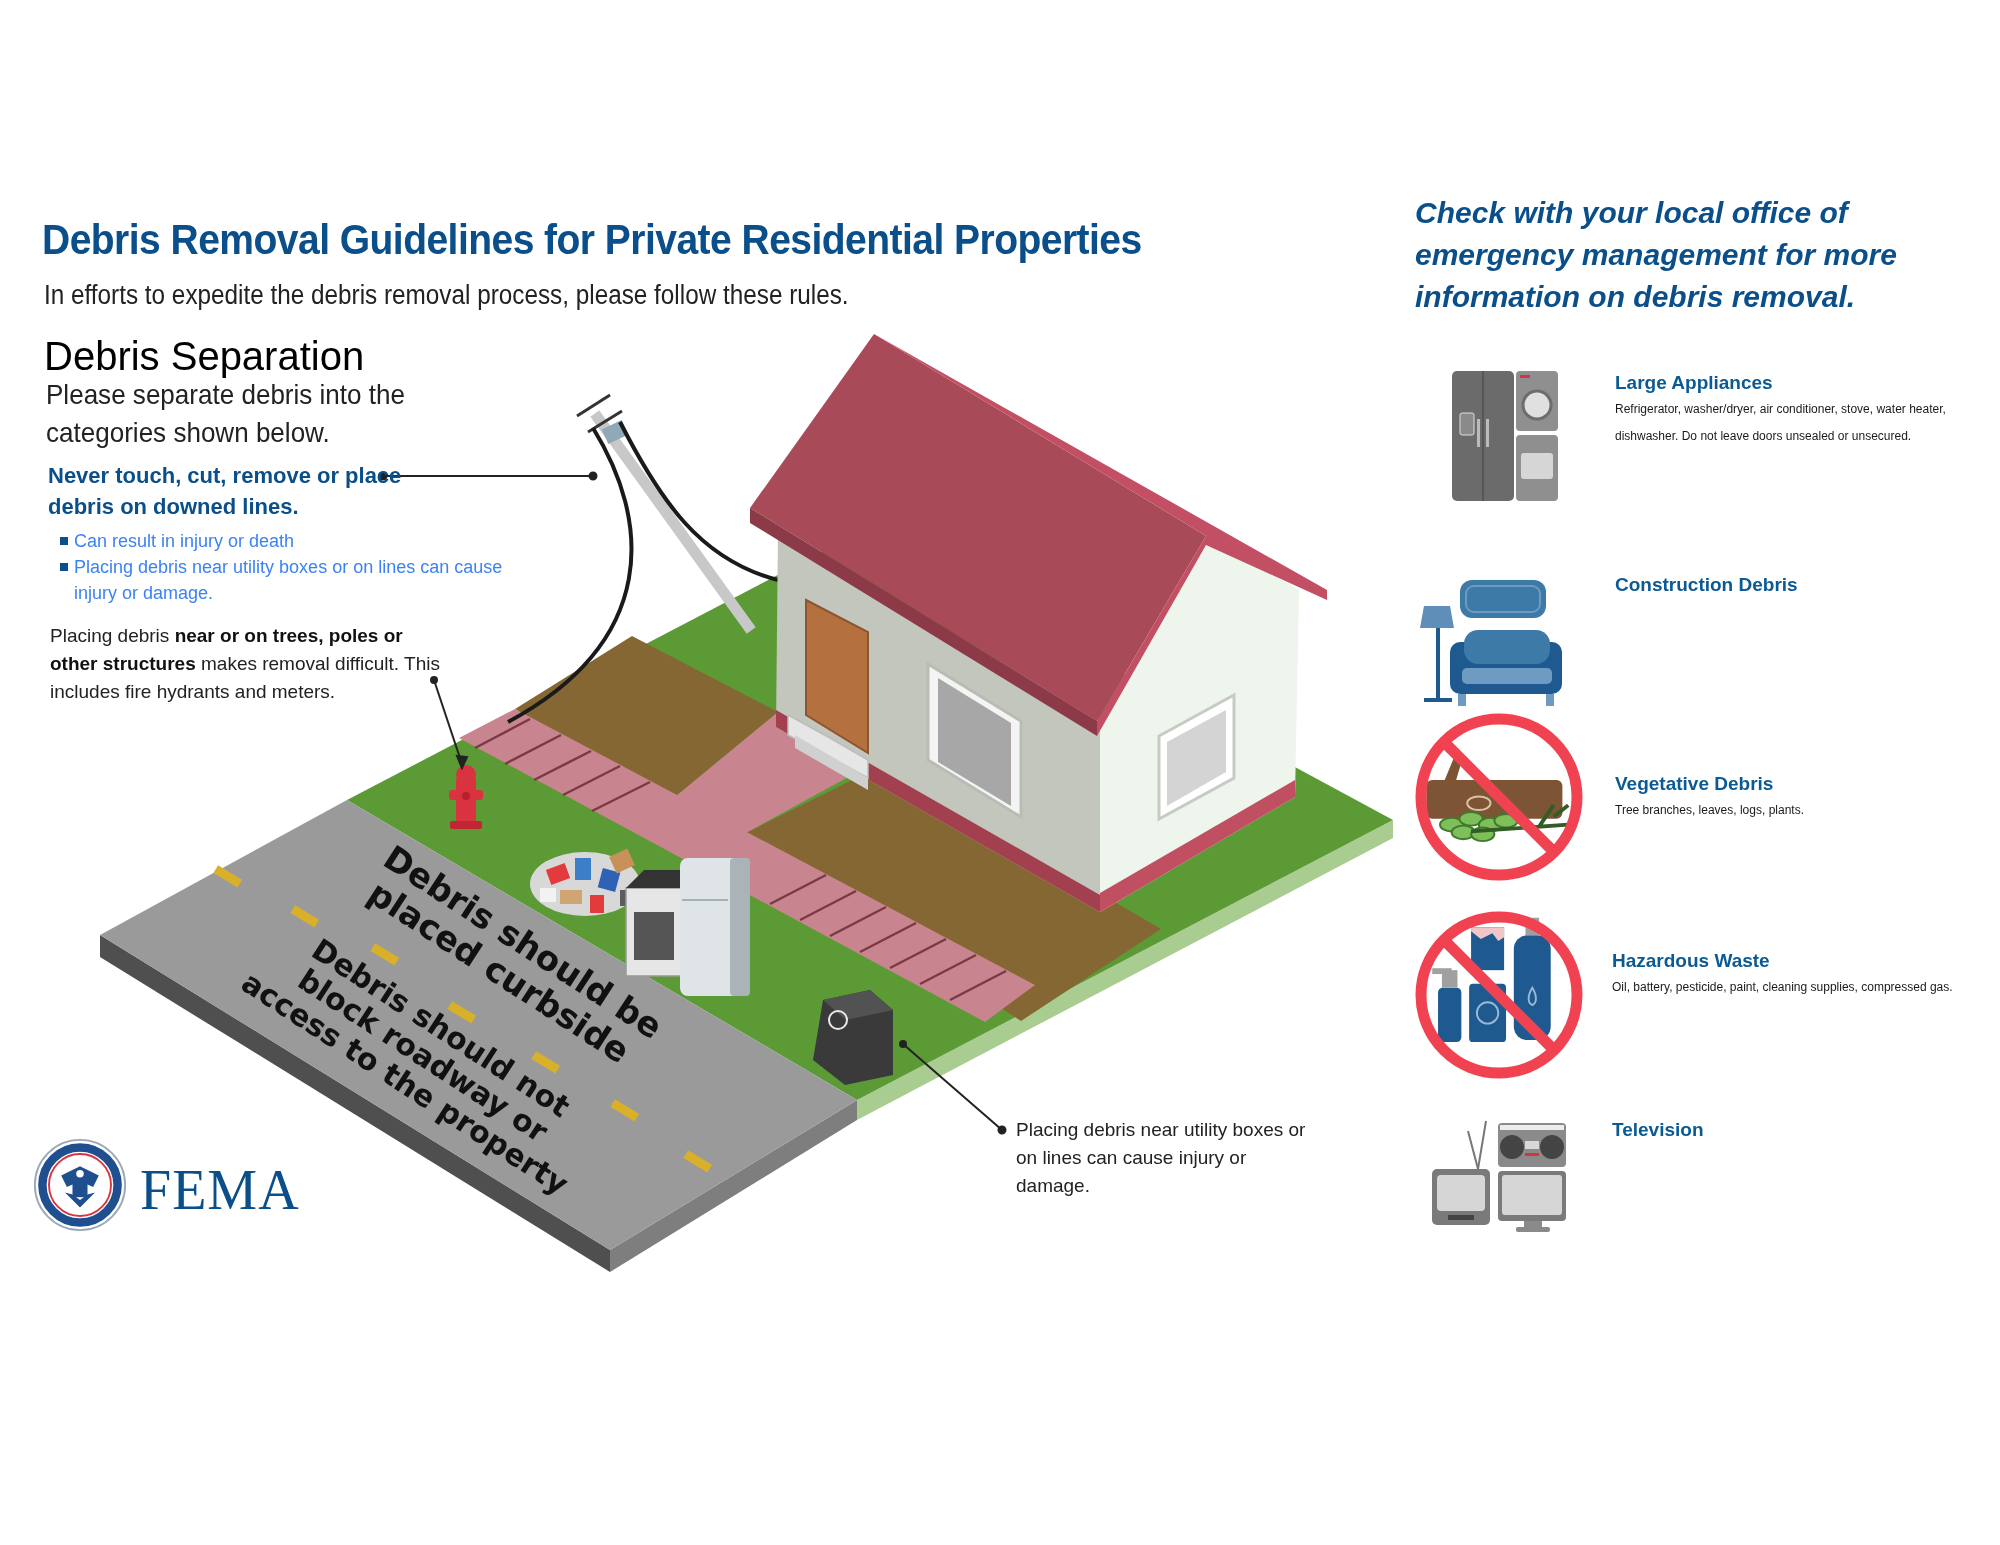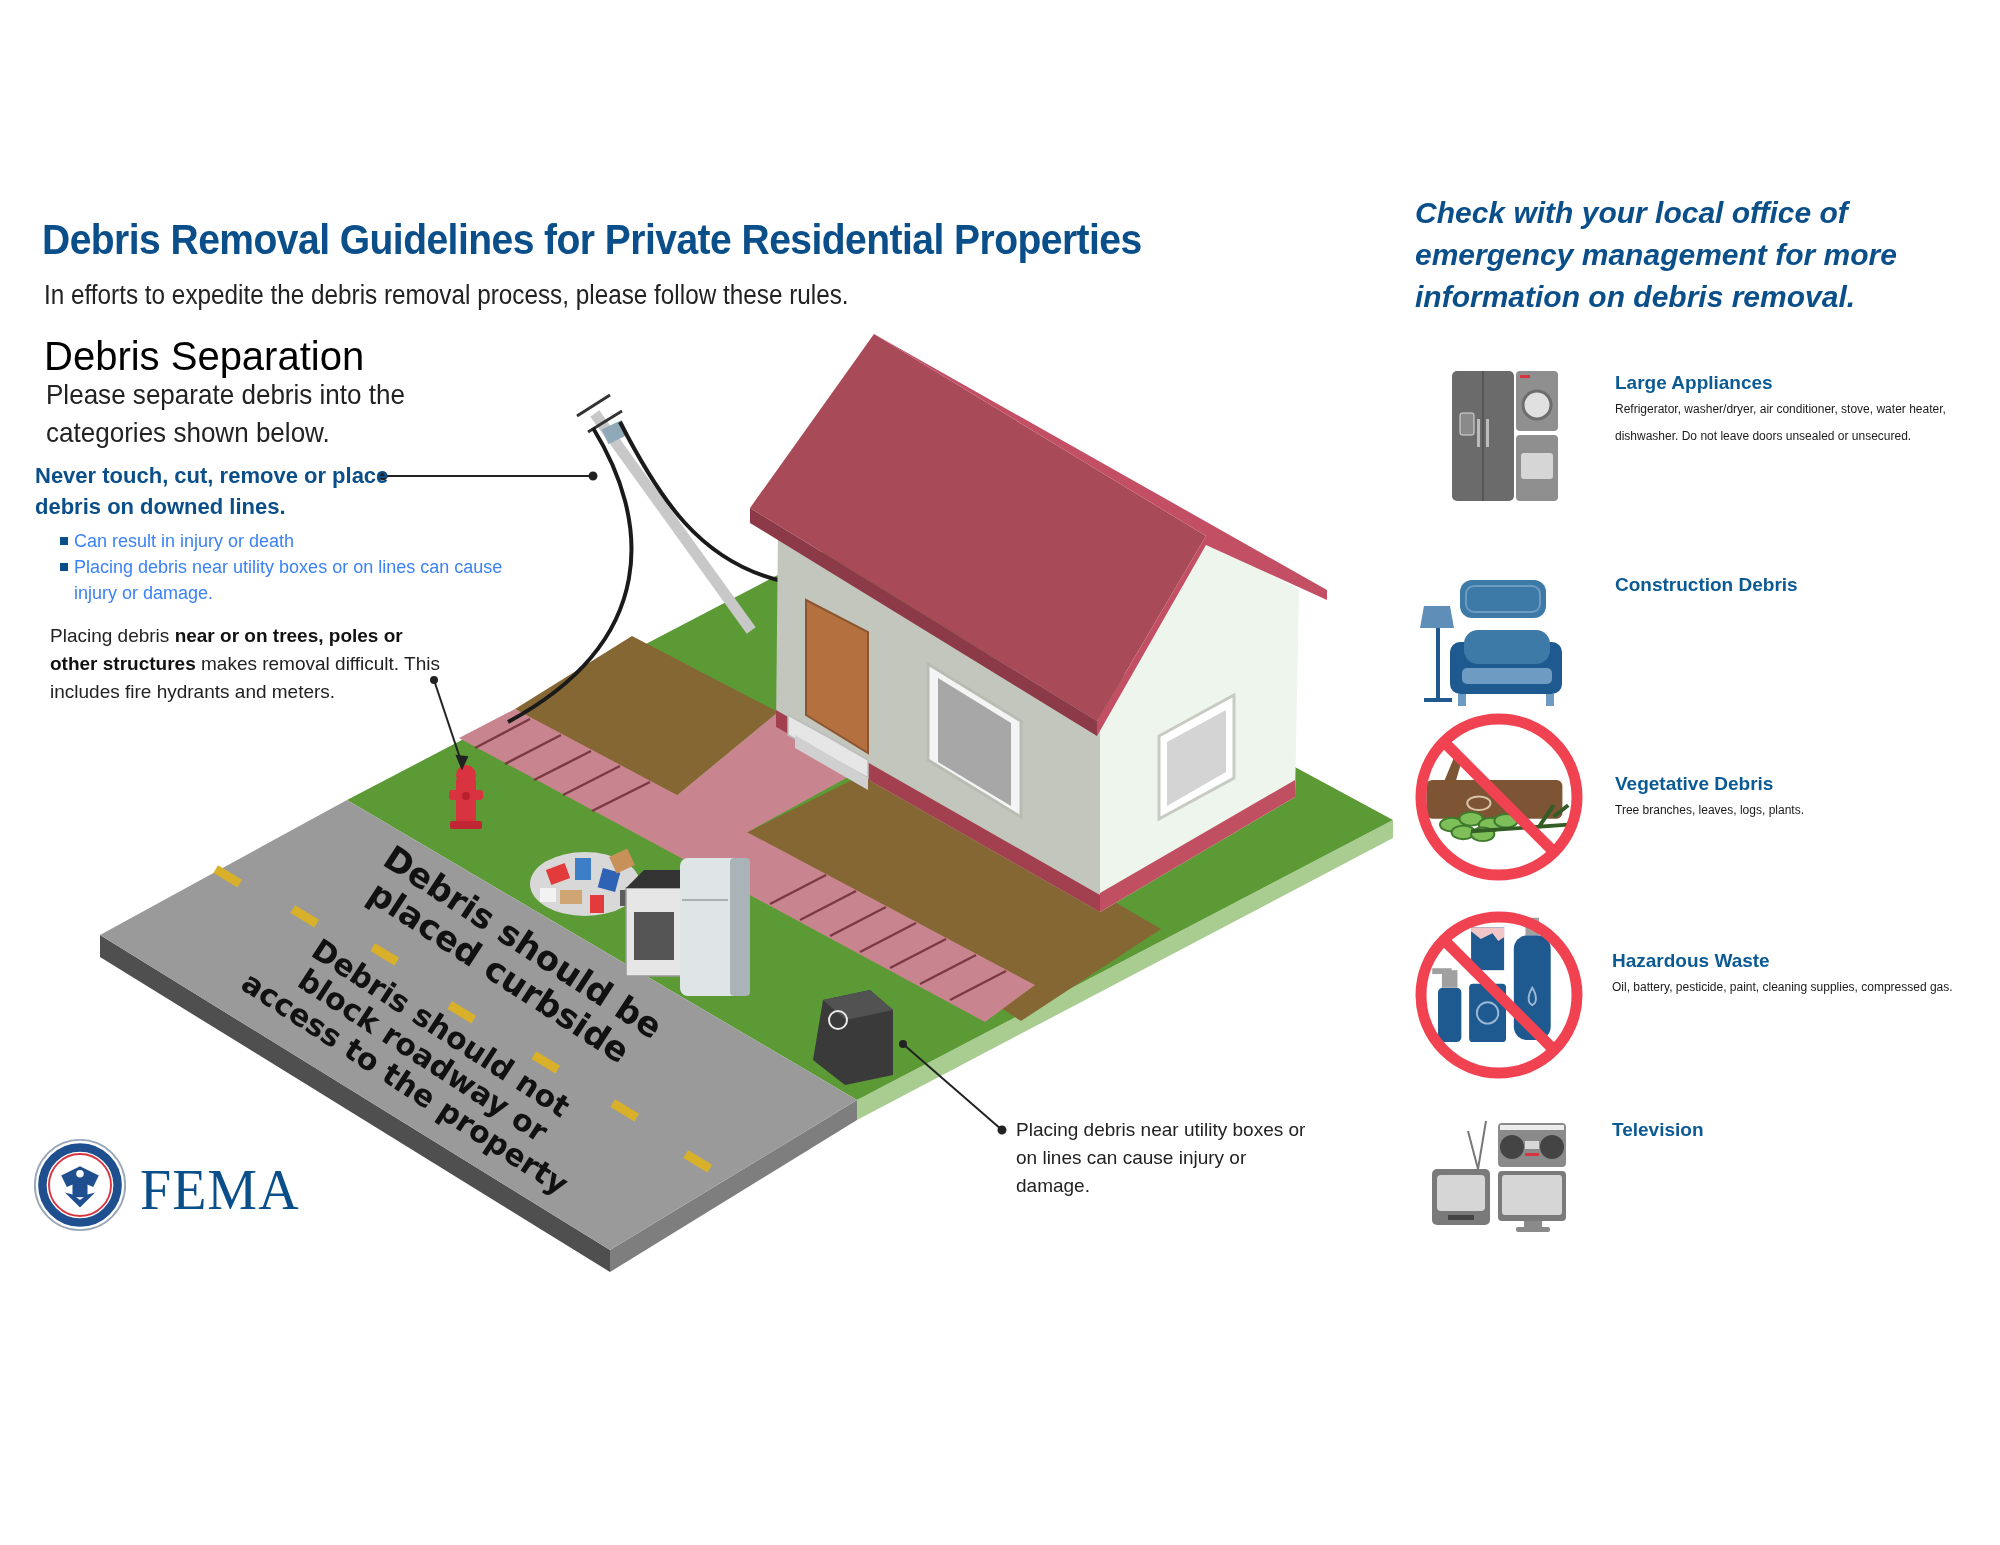--- a/index.html
+++ b/index.html
@@ -5,21 +5,21 @@
   * { box-sizing: border-box; margin: 0; padding: 0; }
   html, body { width: 2000px; height: 1545px; background: #ffffff; overflow: hidden; }
   body { position: relative; font-family: "Liberation Sans", "DejaVu Sans", sans-serif; color: #1a1a1a; }
   .abs { position: absolute; }
   #scene { position: absolute; left: 0; top: 0; width: 2000px; height: 1545px; }
 
   .title { left: 42px; top: 216px; font-size: 42px; font-weight: 700; color: #0b4f8a; letter-spacing: -0.6px; white-space: nowrap; transform: scaleX(0.93); transform-origin: left top; }
   .subtitle { left: 44px; top: 280px; font-size: 27px; color: #222; white-space: nowrap; transform: scaleX(0.9); transform-origin: left top; }
   .section { left: 44px; top: 326px; font-size: 40px; color: #000000; font-weight: 400; white-space: nowrap; margin-top: 8px; }
   .section-body { left: 46px; top: 376px; font-size: 28px; line-height: 38px; color: #222; width: 440px; transform: scaleX(0.93); transform-origin: left top; }
-  .warn-head { left: 35px; top: 460px; font-size: 22px; line-height: 31px; color: #0b4f8a; font-weight: 700; width: 360px; }
+  .warn-head { left: 48px; top: 460px; font-size: 22px; line-height: 31px; color: #0b4f8a; font-weight: 700; width: 360px; }
   .bullets { left: 58px; top: 528px; font-size: 18px; line-height: 26px; color: #3b82f6; width: 460px; list-style: none; }
   .bullets li { position: relative; padding-left: 16px; }
   .bullets li::before { content: ""; position: absolute; left: 2px; top: 9px; width: 8px; height: 8px; background: #0b4f8a; }
   .tree-note { left: 50px; top: 622px; width: 400px; font-size: 19px; line-height: 28px; color: #222; }
   .tree-note b { font-weight: 700; color: #111; }
   .box-note { left: 1016px; top: 1116px; width: 300px; font-size: 19px; line-height: 28px; color: #222; }
 
   .fema-seal { left: 33px; top: 1138px; width: 94px; height: 94px; }
   .fema-word { left: 140px; top: 1158px; font-family: "Liberation Serif", "DejaVu Serif", serif; font-size: 56px; color: #0b4f8a; letter-spacing: 1px; }
 

